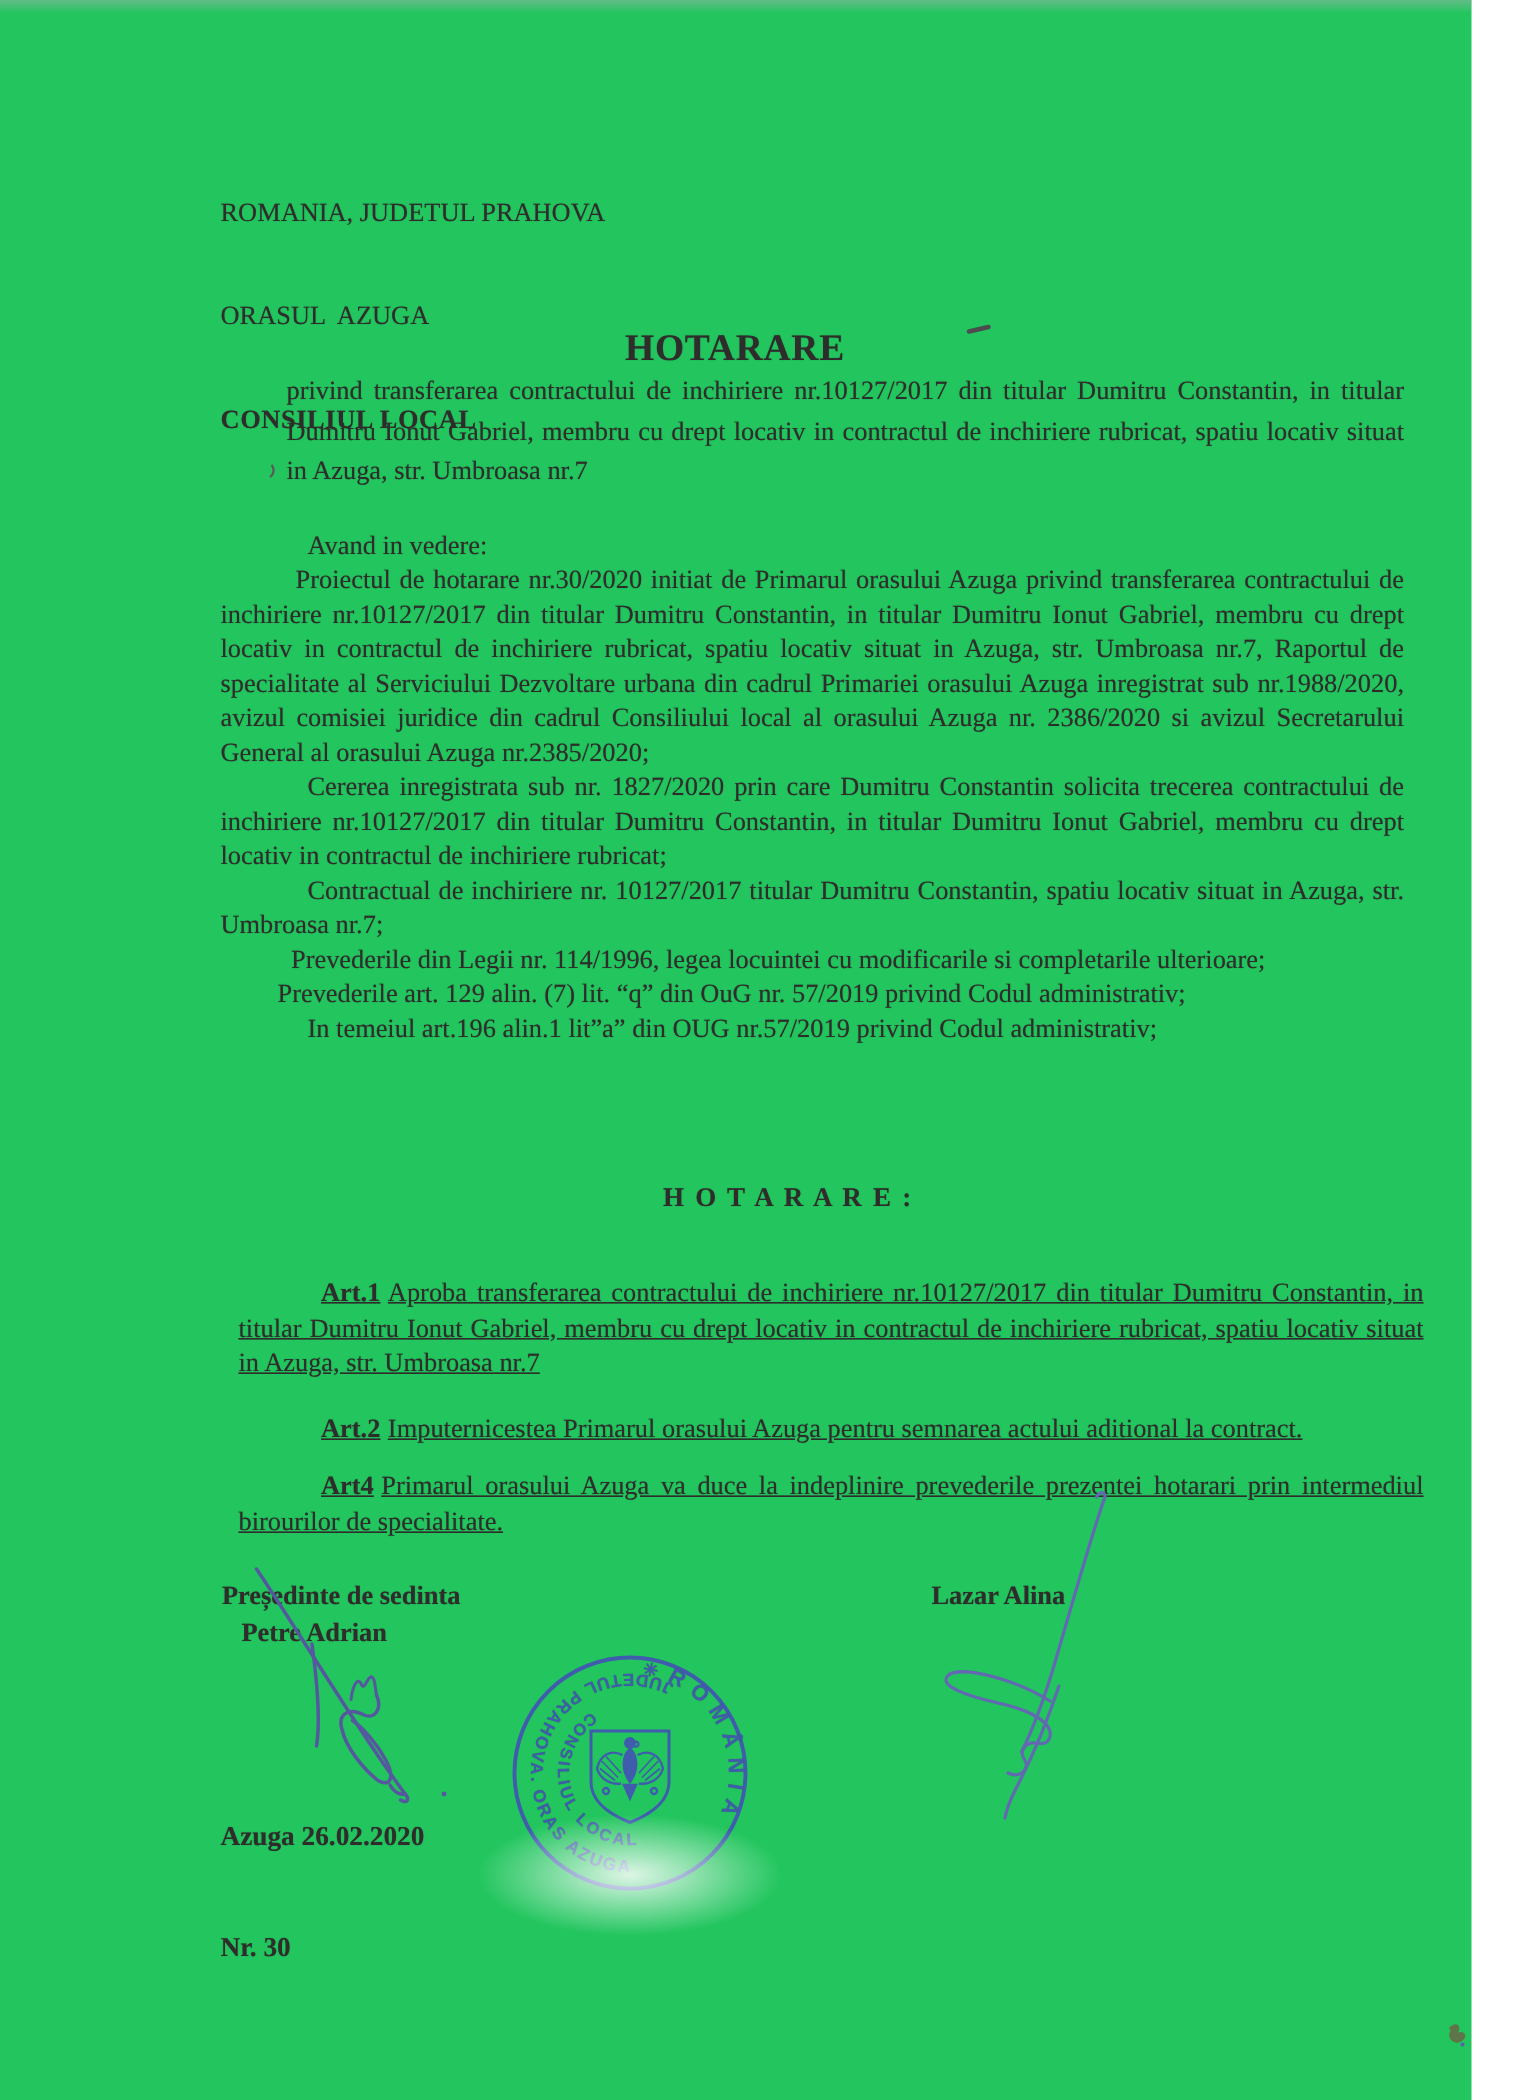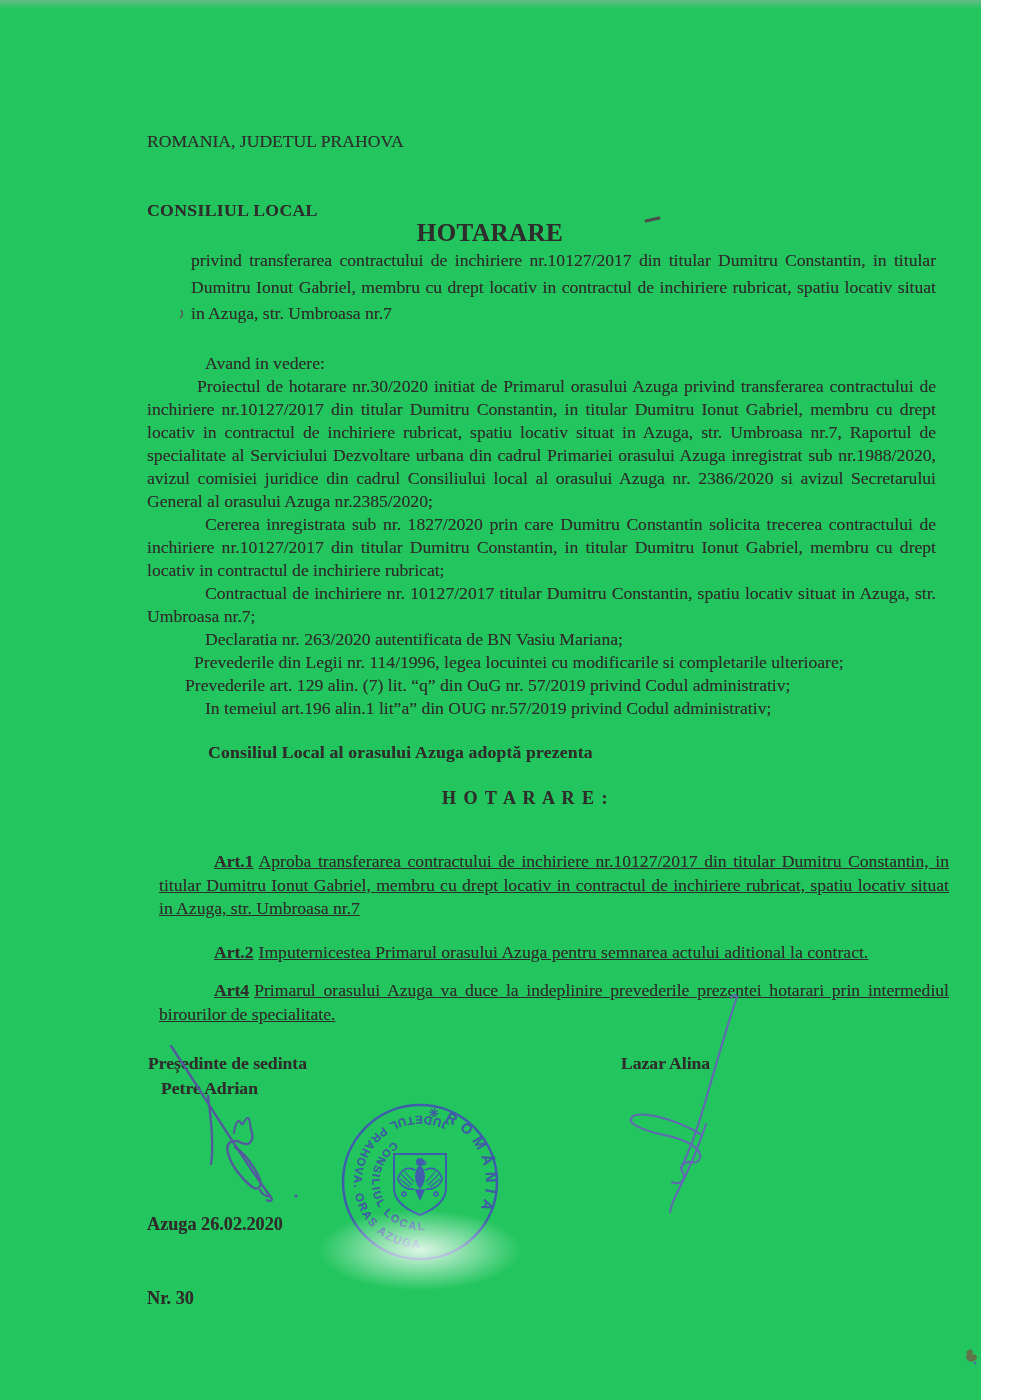--- a/index.html
+++ b/index.html
@@ -48,41 +48,40 @@
 </head>
 <body>
 
 <div class="sheet">
 
   <div class="edge-top"></div>
   <div class="crease"></div>
 
   <div class="abs hdr">
     <div>ROMANIA, JUDETUL PRAHOVA</div>
+    <div>ORASUL  AZUGA</div>
     <div class="b3">CONSILIUL LOCAL</div>
   </div>
 
   <div class="abs title-wrap">
     <span class="title">HOTARARE</span>
   </div>
 
   <div class="abs subtitle">privind transferarea contractului de inchiriere nr.10127/2017 din titular Dumitru Constantin, in titular Dumitru Ionut Gabriel, membru cu drept locativ in contractul de inchiriere rubricat, spatiu locativ situat in Azuga, str. Umbroasa  nr.7</div>
 
   <div class="abs preamble">
     <p class="ind58">Avand in vedere:</p>
     <p class="ind50">Proiectul de hotarare nr.30/2020 initiat de Primarul orasului Azuga privind transferarea contractului de inchiriere nr.10127/2017 din titular Dumitru Constantin, in titular Dumitru Ionut Gabriel, membru cu drept locativ in contractul de inchiriere rubricat, spatiu locativ situat in Azuga, str. Umbroasa  nr.7, Raportul de specialitate al Serviciului Dezvoltare urbana din cadrul Primariei orasului Azuga inregistrat sub nr.1988/2020, avizul comisiei juridice din cadrul Consiliului local al orasului Azuga nr. 2386/2020 si avizul Secretarului General al orasului Azuga nr.2385/2020;</p>
     <p class="ind58">Cererea inregistrata sub nr. 1827/2020 prin care Dumitru Constantin solicita trecerea contractului de inchiriere nr.10127/2017 din titular Dumitru Constantin, in titular Dumitru Ionut Gabriel, membru cu drept locativ in contractul de inchiriere rubricat;</p>
     <p class="ind58">Contractual de inchiriere nr. 10127/2017 titular Dumitru Constantin, spatiu locativ situat in Azuga, str. Umbroasa  nr.7;</p>
-    <p class="ind58">Declaratia nr. 263/2020 autentificata de BN Vasiu Mariana;</p>
     <p class="ind47">Prevederile din Legii nr. 114/1996, legea locuintei cu modificarile si completarile ulterioare;</p>
     <p class="ind38">Prevederile art. 129 alin. (7) lit. “q” din OuG nr. 57/2019 privind Codul administrativ;</p>
     <p class="ind58">In temeiul art.196 alin.1 lit”a” din OUG nr.57/2019 privind Codul administrativ;</p>
   </div>
 
-  <div class="abs adopt">Consiliul Local al orasului Azuga adoptă prezenta</div>
 
   <div class="abs hot2-wrap">
     <span class="hot2">H O T A R A R E :</span>
   </div>
 
   <div class="articles">
     <p class="abs art1">
       <b>Art.1</b><span>Aproba transferarea contractului de inchiriere nr.10127/2017 din titular Dumitru Constantin, in titular Dumitru Ionut Gabriel, membru cu drept locativ in contractul de inchiriere rubricat, spatiu locativ situat in Azuga, str. Umbroasa  nr.7</span>
     </p>
     <p class="abs art2">

